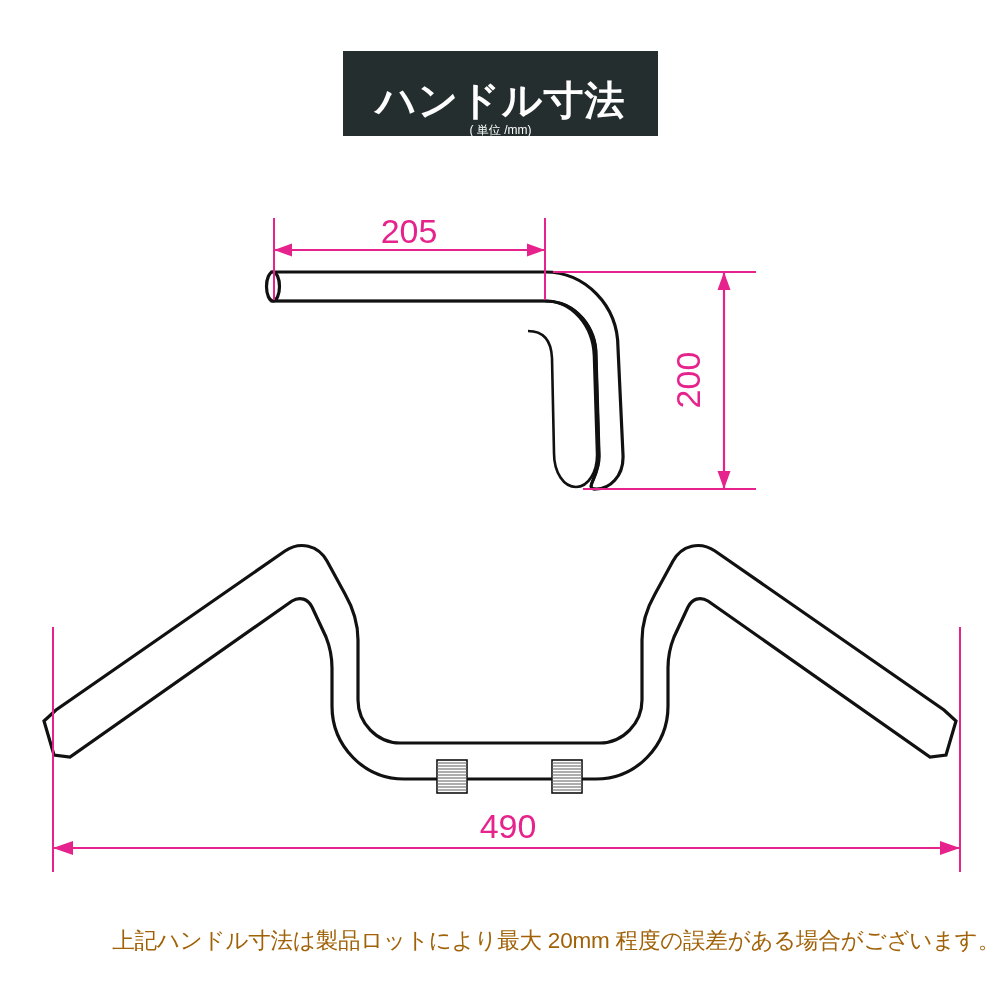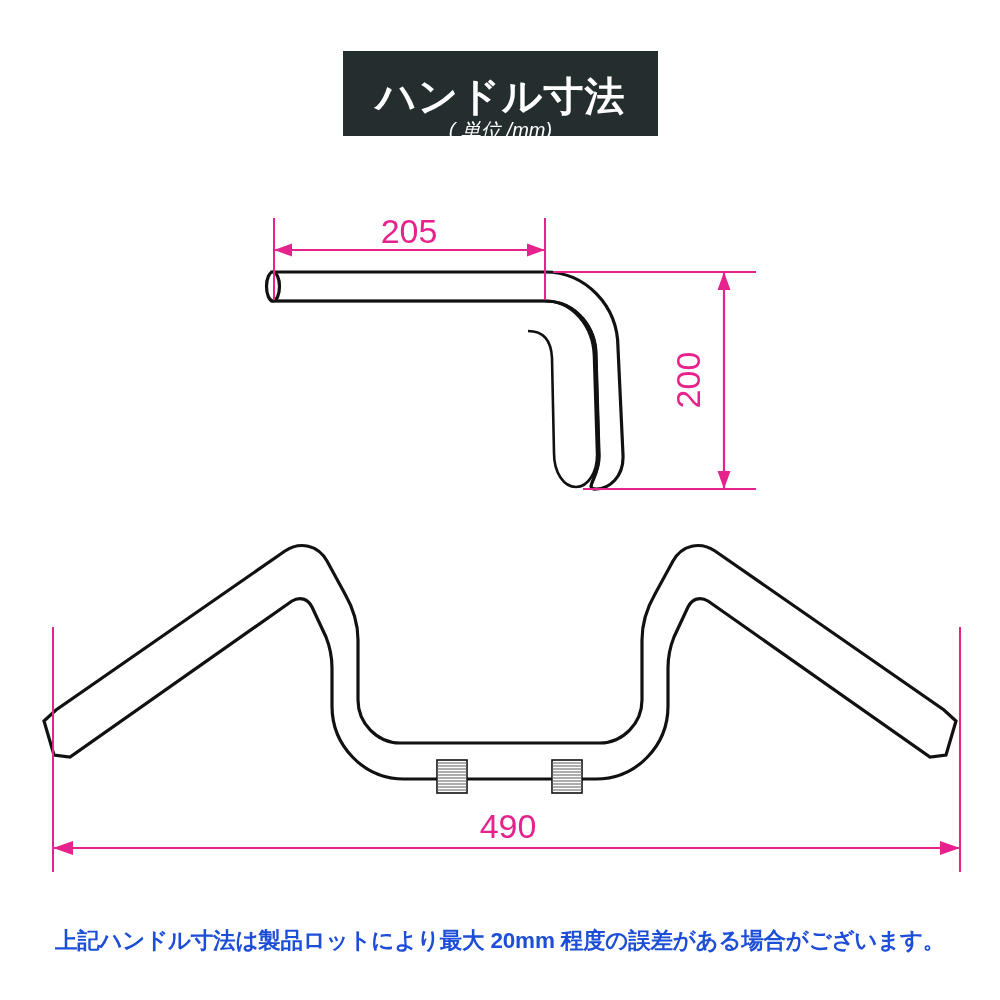--- a/index.html
+++ b/index.html
@@ -39,37 +39,36 @@
     color: #ffffff;
     font-size: 40px;
     font-weight: bold;
     letter-spacing: 1px;
     line-height: 1.02;
     white-space: nowrap;
     margin-top: 28px;
   }
   #title-sub {
     color: #ffffff;
-    font-size: 20px;
+    font-size: 12px;
     font-weight: normal;
     line-height: 1.1;
     margin-top: 3px;
     white-space: nowrap;
-    font-style: italic;
   }
   
   #footer-note {
     position: absolute;
     left: 0;
     top: 925px;
     width: 1000px;
-    text-align: center;
-    color: #1d4ed8;
+    text-align: right;
+    color: #a16207;
     font-size: 22.5px;
-    font-weight: bold;
+    font-weight: normal;
     letter-spacing: -0.2px;
     white-space: nowrap;
   }
   
   #drawing {
     position: absolute;
     left: 0;
     top: 0;
     width: 1000px;
     height: 1000px;

